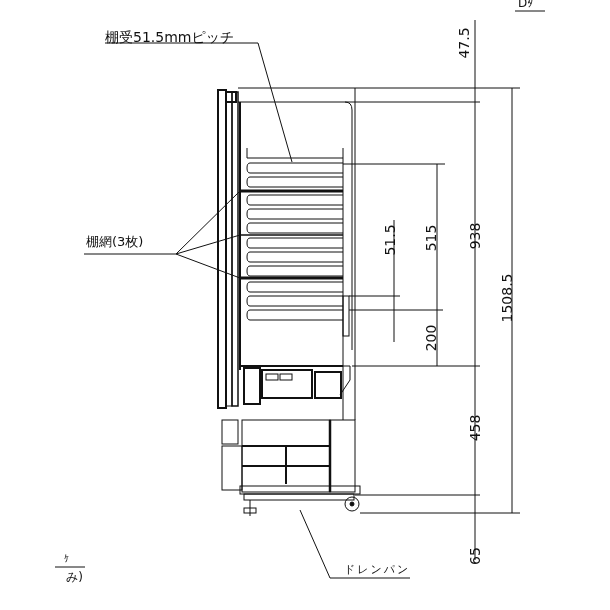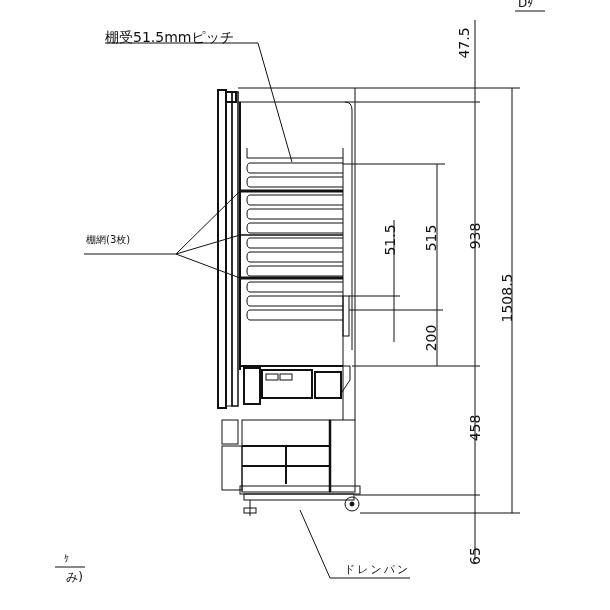--- a/index.html
+++ b/index.html
@@ -95,21 +95,21 @@
     <line x1="355" y1="495" x2="480" y2="495"></line>
     <line x1="360" y1="513" x2="520" y2="513"></line>
     <line x1="475" y1="20" x2="475" y2="560"></line>
     <line x1="512" y1="88" x2="512" y2="513"></line>
     <line x1="437" y1="164" x2="437" y2="366"></line>
     <line x1="394" y1="220" x2="394" y2="342"></line>
   </g>
 </svg>
 
 <div class="lbl" style="left:105px;top:29px;font-size:14px;">棚受51.5mmピッチ</div>
-<div class="lbl" style="left:86px;top:233px;font-size:10px;">棚網(3枚)</div>
+<div class="lbl" style="left:86px;top:233px;font-size:13px;">棚網(3枚)</div>
 <div class="lbl" style="left:344px;top:562px;font-size:11px;letter-spacing:2px;">ドレンパン</div>
 <div class="lbl" style="left:518px;top:-4px;font-size:12px;">Dﾀ</div>
 <div class="lbl" style="left:64px;top:553px;font-size:10px;">ｹ</div>
 <div class="lbl" style="left:66px;top:569px;font-size:12px;">み)</div>
 
 <div class="vlbl" style="left:448px;top:35px;">47.5</div>
 <div class="vlbl" style="left:374px;top:232px;">51.5</div>
 <div class="vlbl" style="left:418px;top:230px;">515</div>
 <div class="vlbl" style="left:418px;top:330px;">200</div>
 <div class="vlbl" style="left:462px;top:228px;">938</div>

